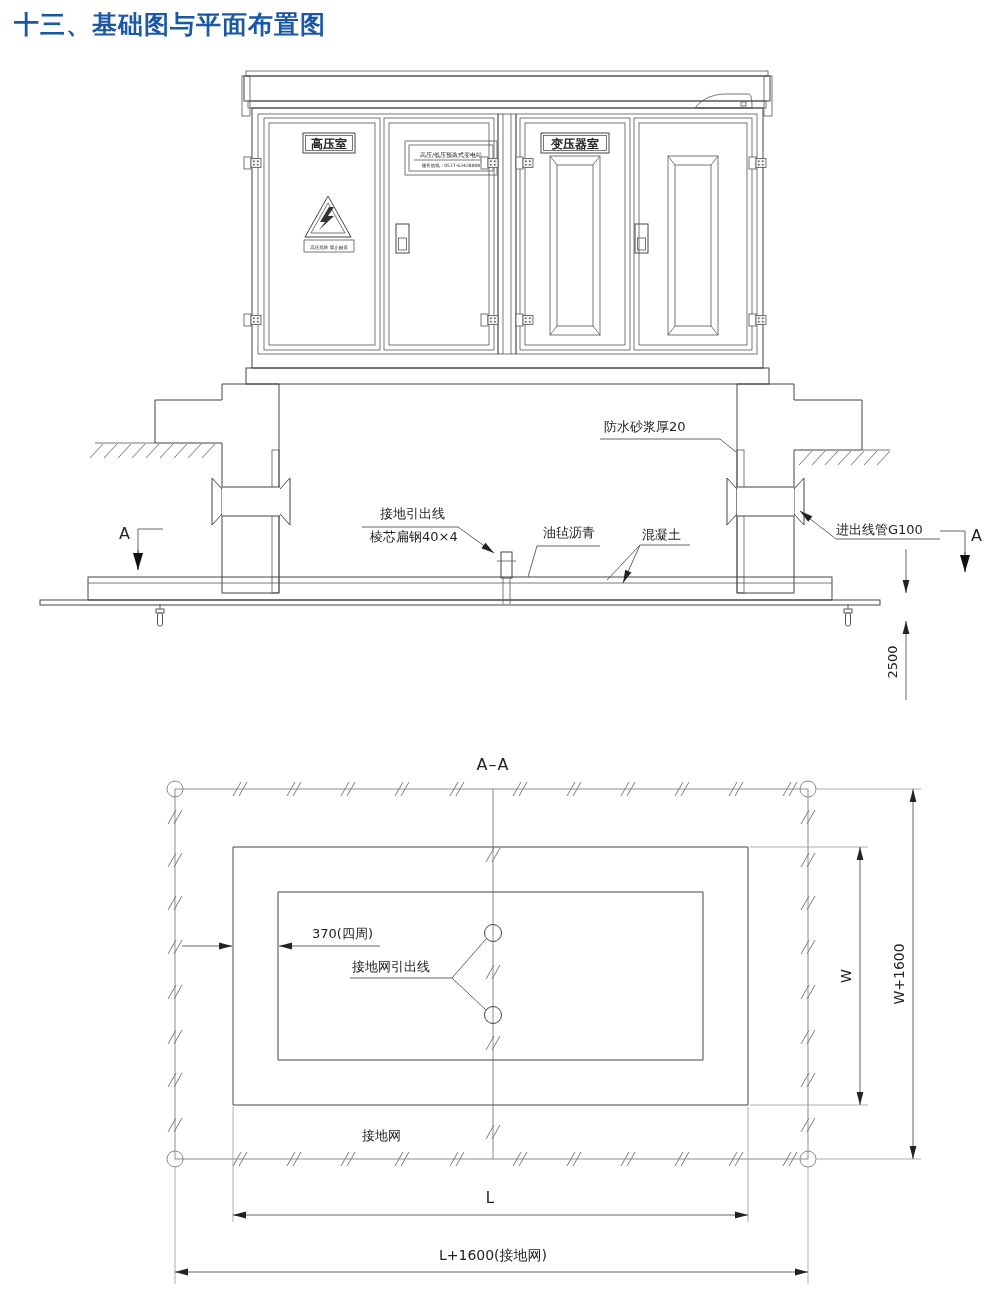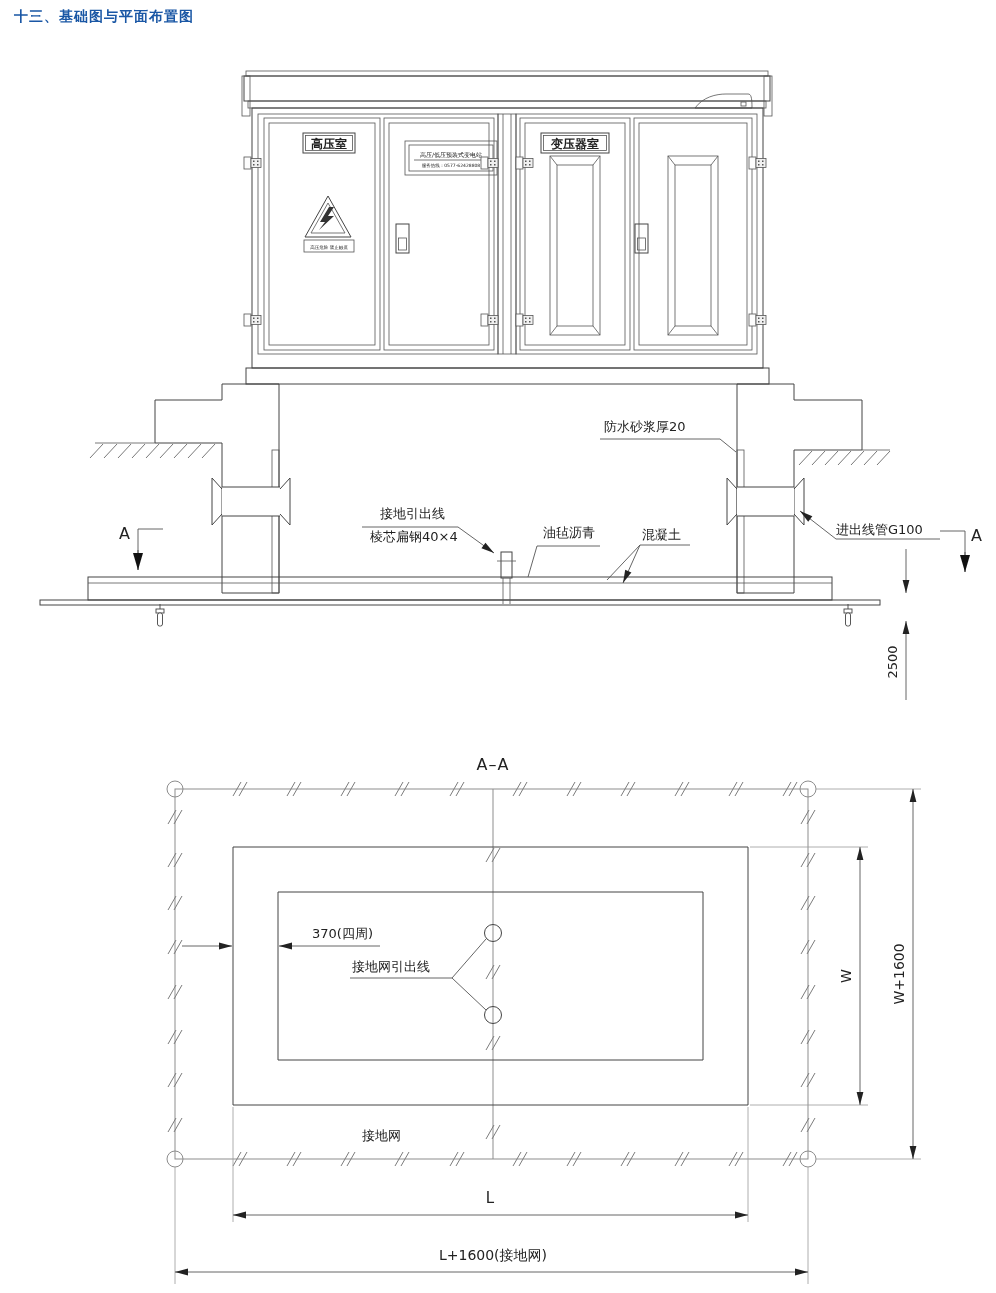--- a/index.html
+++ b/index.html
@@ -1,18 +1,18 @@
 <!DOCTYPE html>
 <html><head>
 <meta charset="utf-8">
 <style>
   html,body{margin:0;padding:0;background:#ffffff;}
   #page{position:relative;width:996px;height:1293px;background:#fff;overflow:hidden;
         font-family:"DejaVu Sans","Liberation Sans",sans-serif;}
-  #title{position:absolute;left:14px;top:8px;font-size:14px;font-weight:bold;
+  #title{position:absolute;left:14px;top:8px;font-size:25px;font-weight:bold;
          color:#1a57a5;letter-spacing:1px;}
   svg{position:absolute;left:0;top:0;}
   svg text{font-family:"DejaVu Sans","Liberation Sans",sans-serif;fill:#222;}
   .t16{font-size:16px;} .t15{font-size:15px;} .t14{font-size:14px;}
   .t13{font-size:13px;} .t12{font-size:12px;font-weight:bold;}
   .t6{font-size:6px;} .t5{font-size:4.5px;}
   .ln{stroke:#444;stroke-width:1;fill:none;}
   .lnt{stroke:#555;stroke-width:0.8;fill:none;}
   .dim{stroke:#555;stroke-width:0.9;fill:none;}
   .grid{stroke:#8d8d8d;stroke-width:1;fill:none;}

